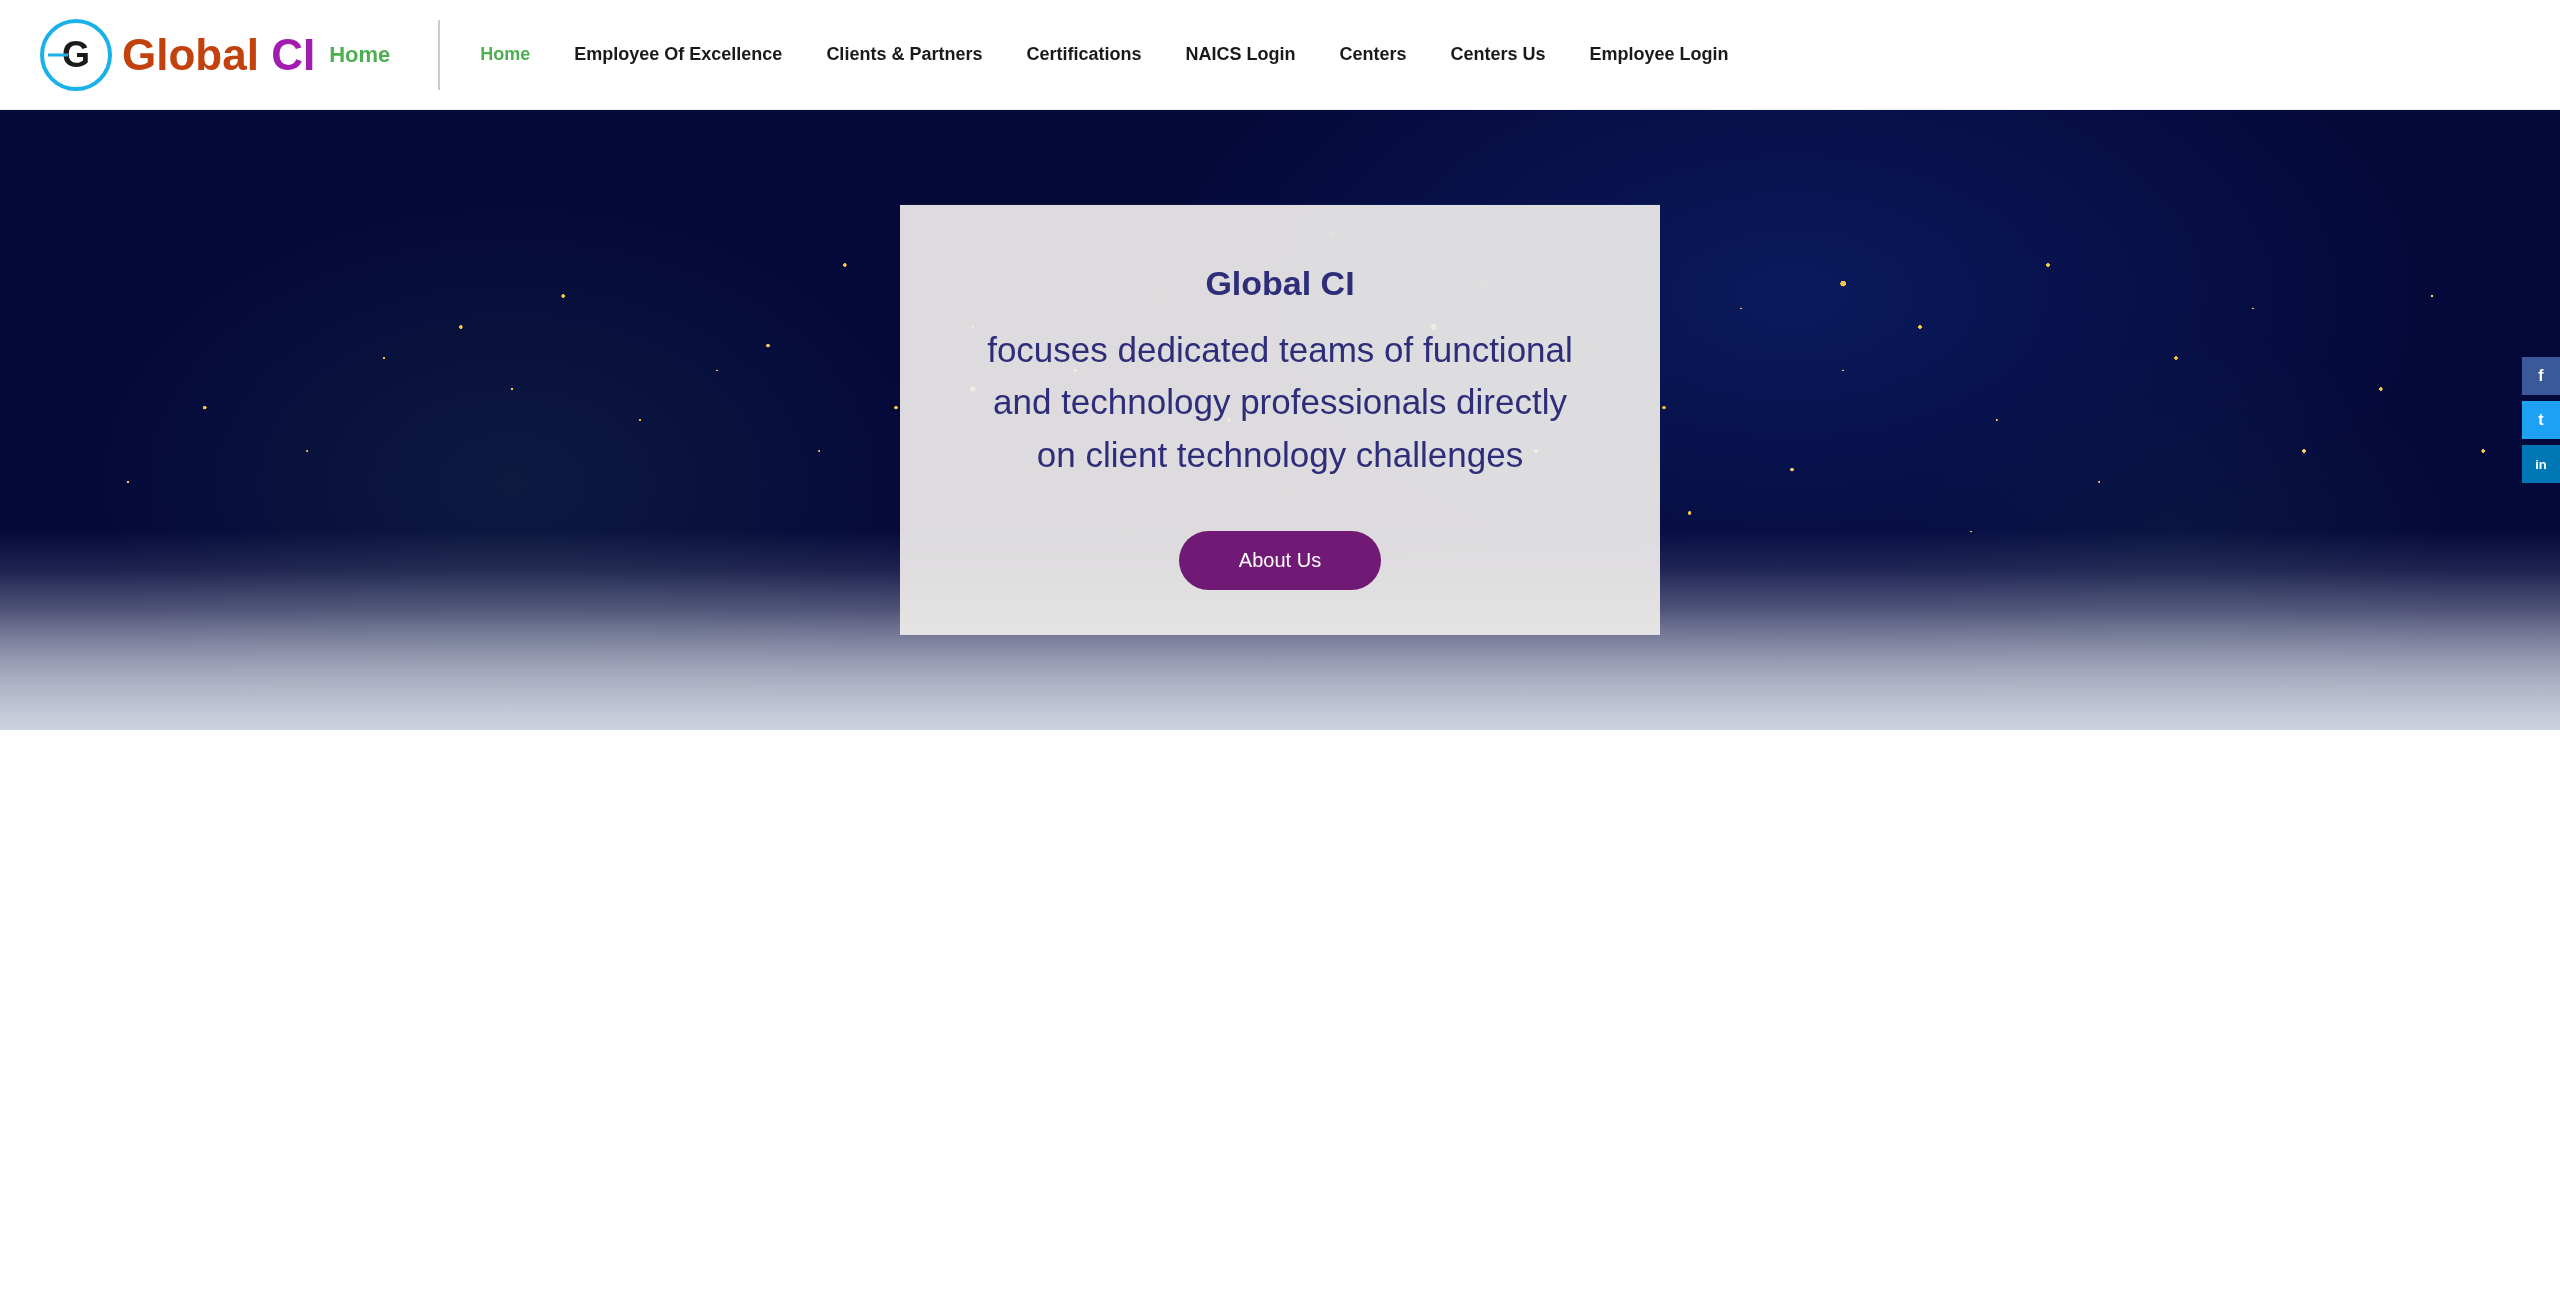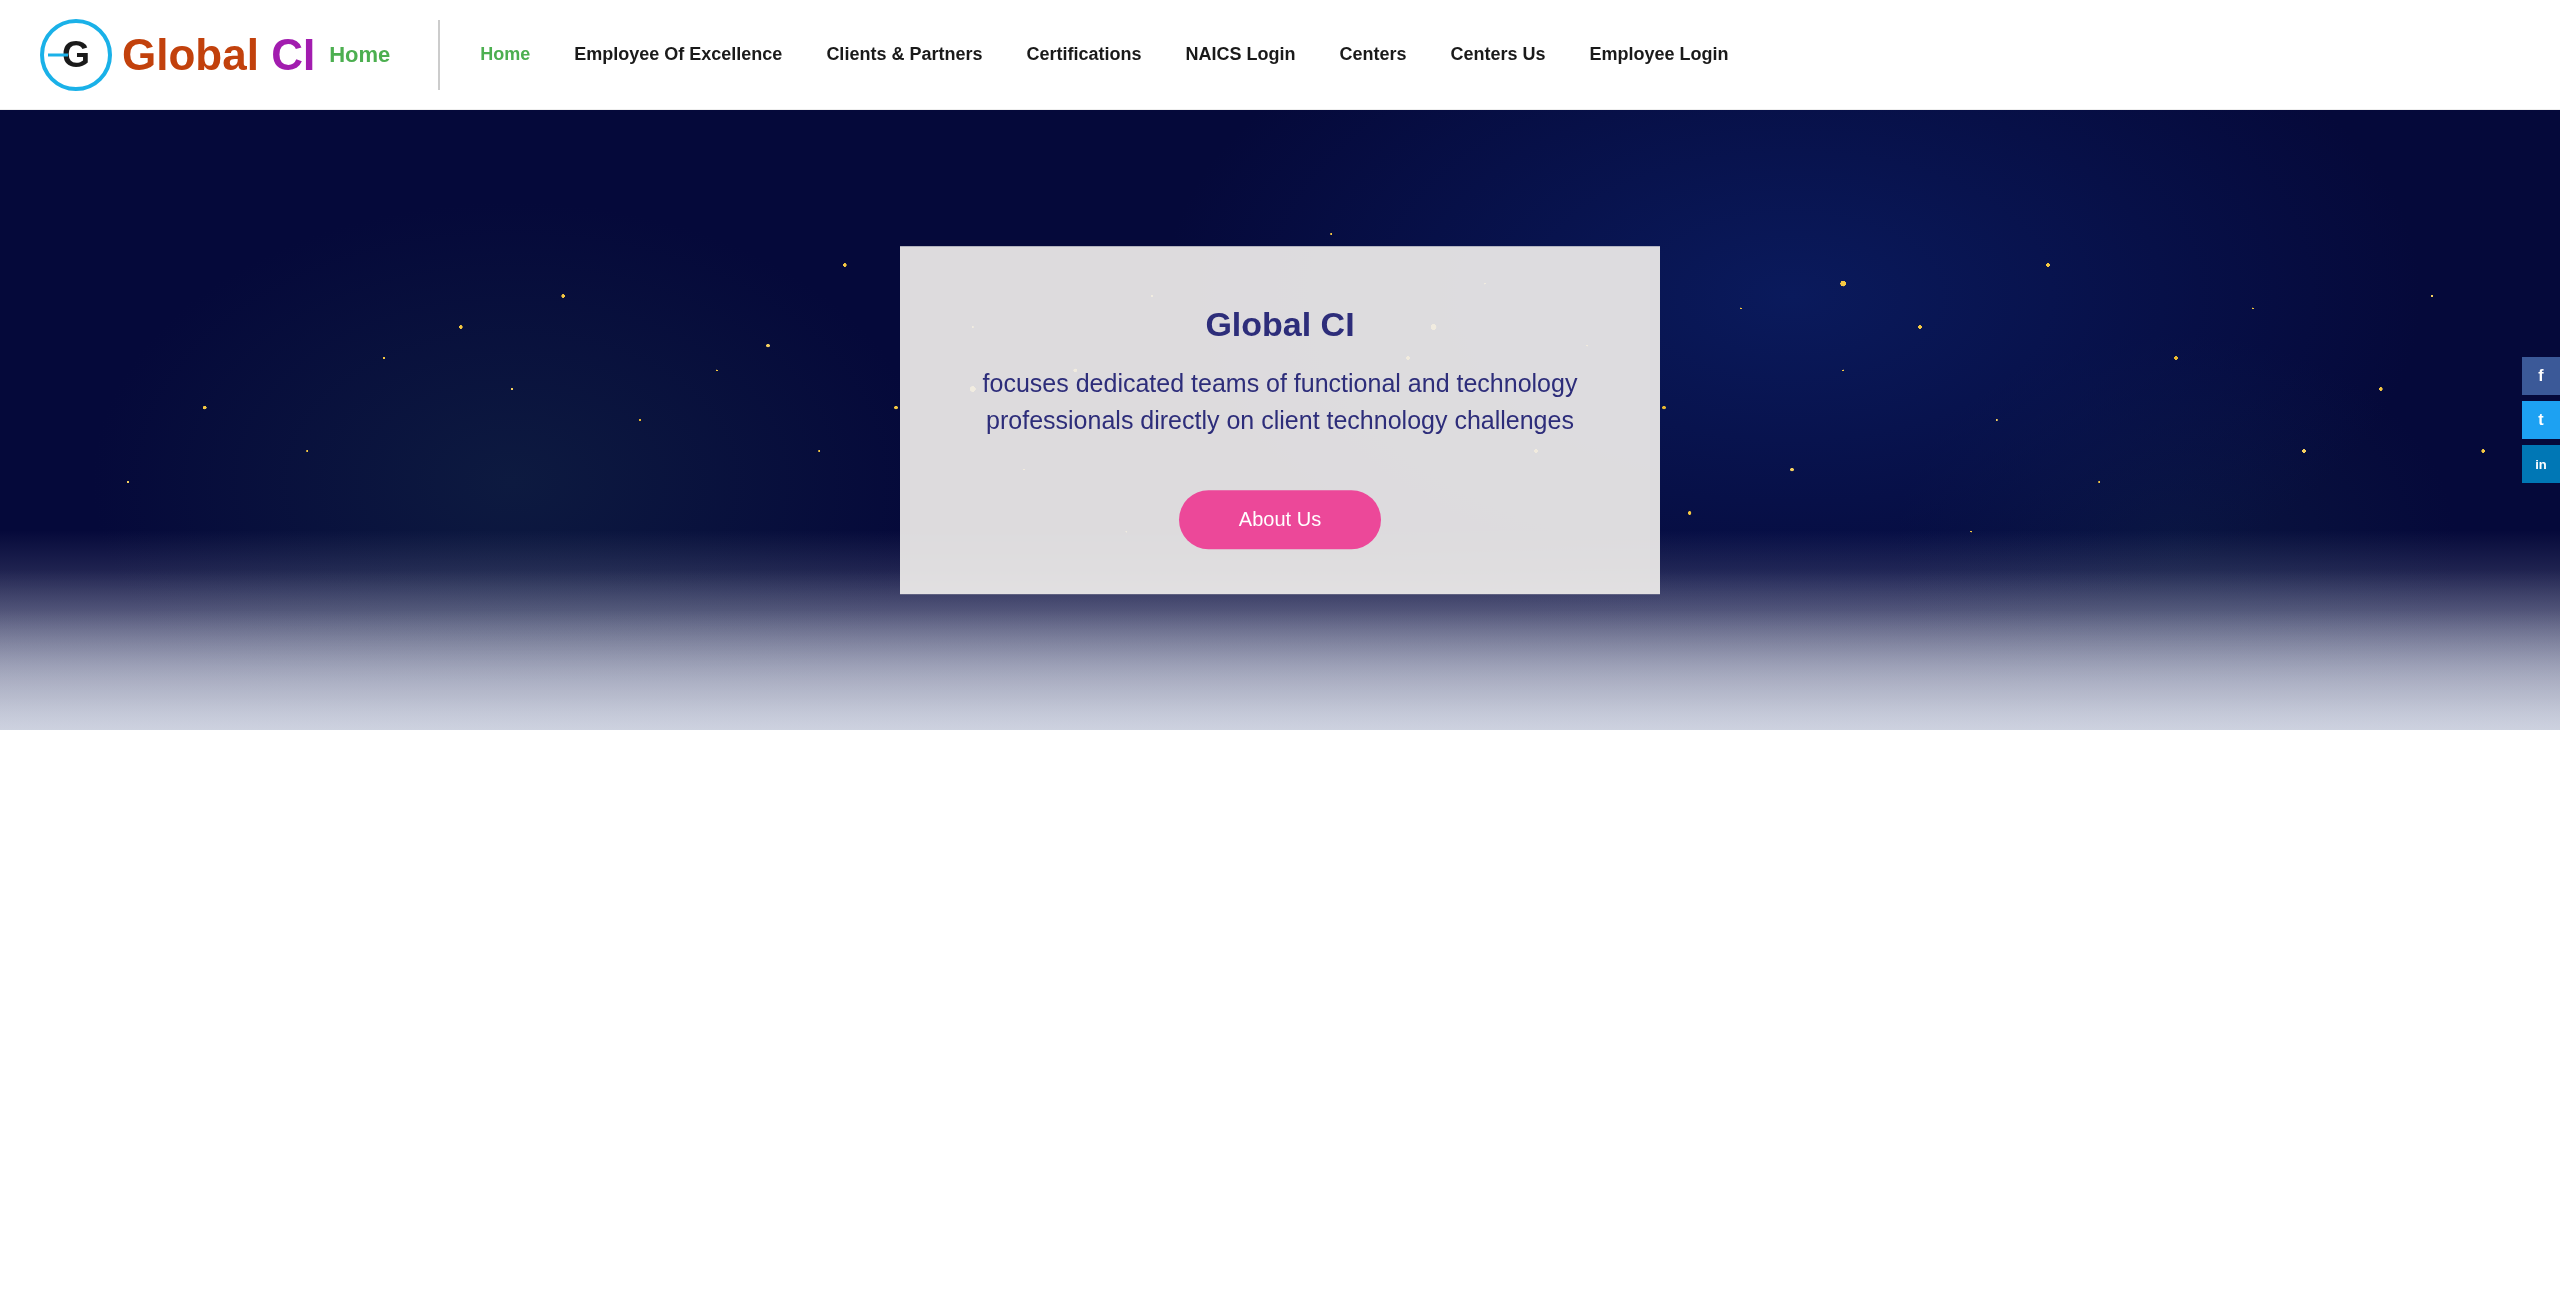--- a/index.html
+++ b/index.html
@@ -161,31 +161,31 @@
       max-width: 760px;
     }
     .hero-title {
       font-size: 34px;
       font-weight: 700;
       color: #2d2d7a;
       margin-bottom: 16px;
       line-height: 1.4;
     }
     .hero-subtitle {
-      font-size: 25px;
+      font-size: 35px;
       color: #2d2d7a;
       line-height: 1.5;
       margin-bottom: 0;
     }
     .hero-cta {
       margin-top: 50px;
       display: inline-block;
     }
     .about-btn {
-      background: #ec4899;
+      background: #701a75;
       color: #fff;
       border: none;
       border-radius: 40px;
       padding: 18px 60px;
       font-size: 20px;
       cursor: pointer;
       font-weight: 500;
     }
 
     

